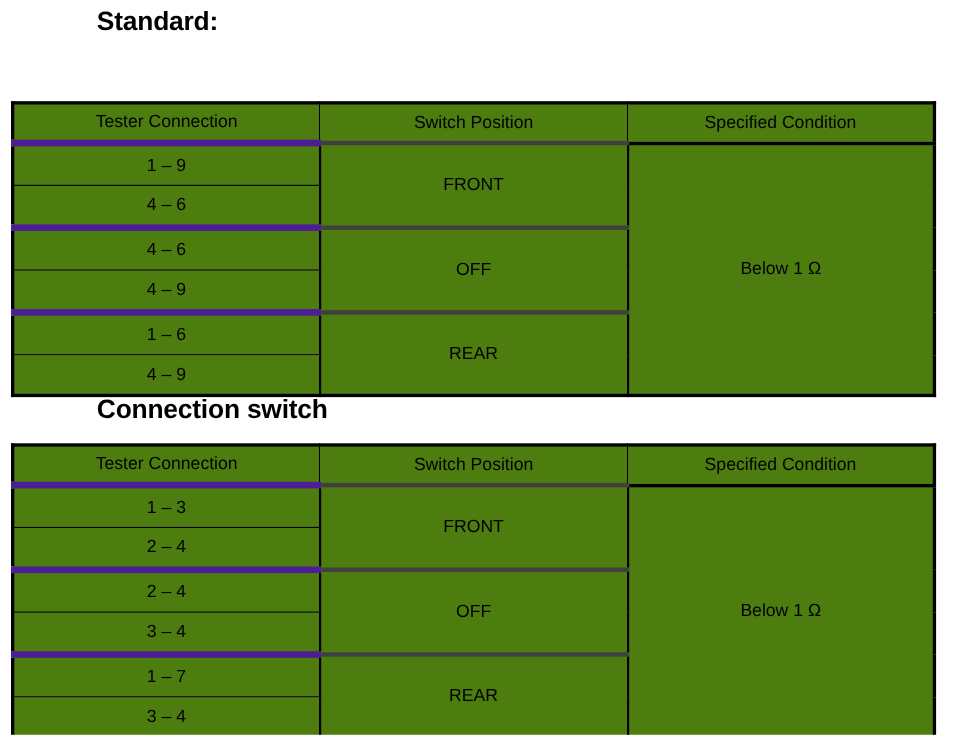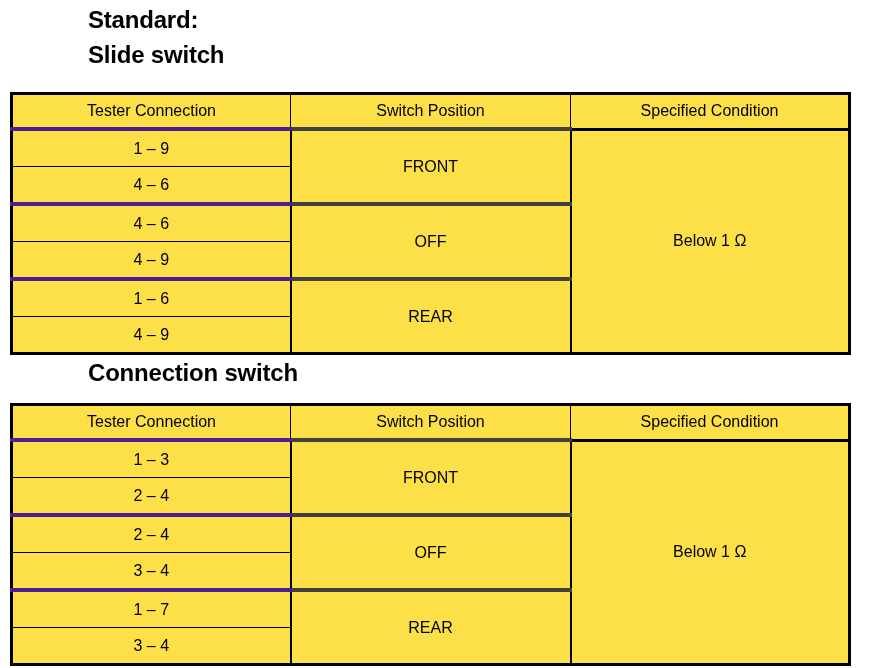--- a/index.html
+++ b/index.html
@@ -53,38 +53,38 @@
   table.spec-table col.col-condition { width: 279px; }
 
   table.spec-table th,
   table.spec-table td {
     border: 1px solid #000000;
     text-align: center;
     vertical-align: middle;
     font-size: 16px;
     font-weight: normal;
     padding: 0;
-    background: #fde047;
+    background: #4d7c0f;
   }
 
   table.spec-table thead th {
     height: 32px;
     border-bottom: 3px solid #000000;
   }
 
   table.spec-table tbody td.cell-tester {
     height: 35px;
     border-left: none;
     border-right: 2px solid #000000;
     border-top: 1px solid #000000;
     border-bottom: 1px solid #000000;
   }
 
   table.spec-table tbody tr.group-start td.cell-tester {
-    border-top: 4px solid #4c1d95;
+    border-top: 6px solid #4c1d95;
   }
 
   table.spec-table tbody td.cell-position {
     border-left: none;
     border-right: 2px solid #000000;
     border-top: 4px solid #404040;
     border-bottom: 2px solid #000000;
   }
 
   table.spec-table tbody td.cell-condition {
@@ -94,21 +94,20 @@
     border-bottom: none;
   }
 </style>
 </head>
 <body>
 
 <div class="page">
 
   <div class="section-heading" id="heading-standard">Standard:</div>
 
-  <div class="section-heading" id="heading-slide">Slide switch</div>
 
   <table class="spec-table" id="table-slide">
     <colgroup>
       <col class="col-tester">
         <col class="col-position">
         <col class="col-condition">
     </colgroup>
     <thead>
       <tr>
         <th>Tester Connection</th>

